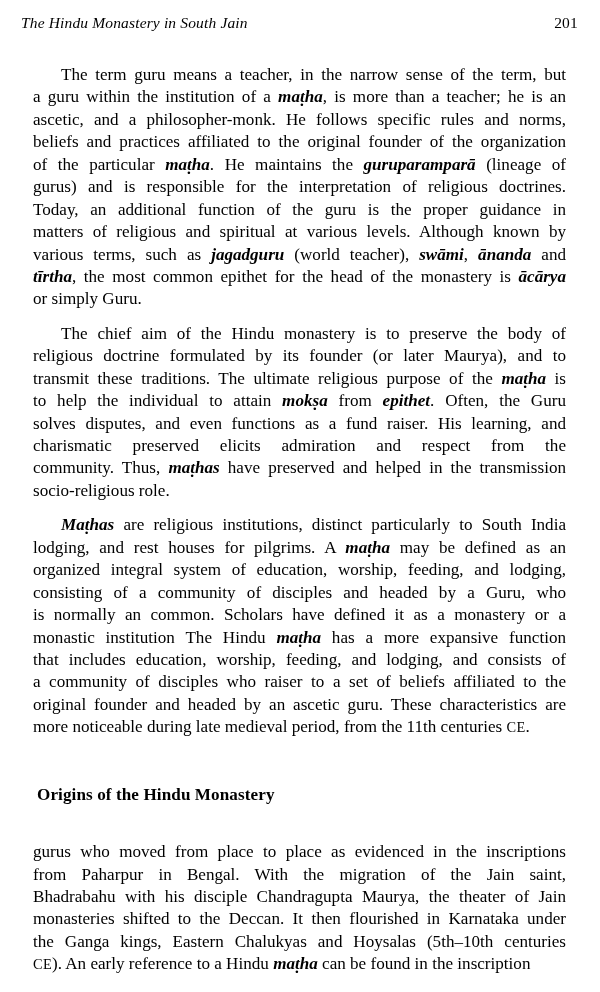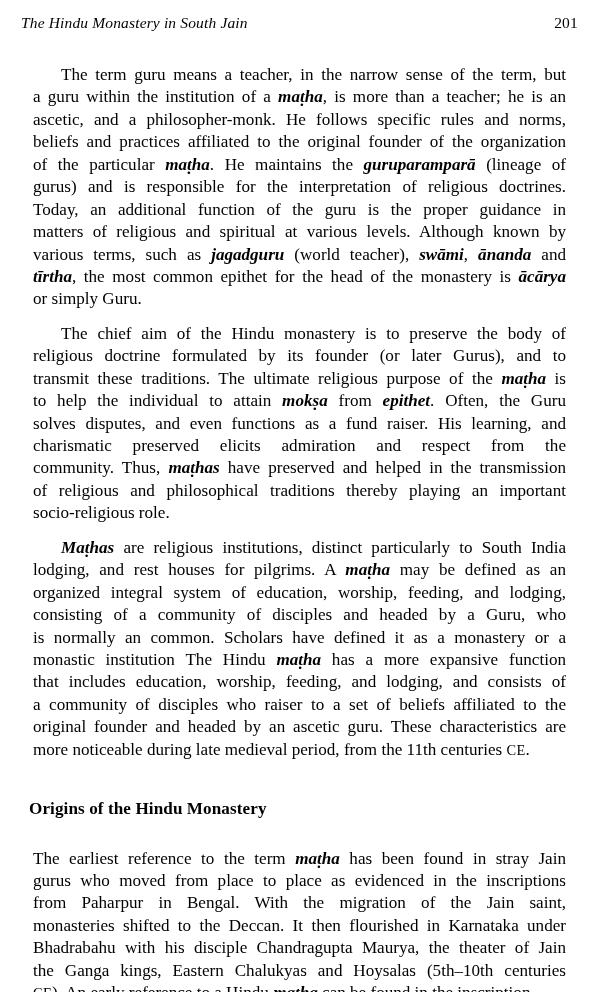--- a/index.html
+++ b/index.html
@@ -88,21 +88,21 @@
     font-weight: bold;
   }
 
   .smallcaps {
     font-size: 0.84em;
     letter-spacing: 0.3px;
   }
 
   
   h2.section-heading {
-    margin: 8px;
+    margin: 16px;
     font-size: 17.1px;
     font-weight: bold;
     line-height: 22.45px;
     letter-spacing: 0.1px;
     text-align: left;
   }
   .gap-before-heading { height: 17px; }
   .gap-after-heading  { height: 7px; }
 </style>
 </head>
@@ -125,49 +125,47 @@
           <span class="ln">of the particular <i>maṭha</i>. He maintains the <i>guruparamparā</i> (lineage of</span>
           <span class="ln">gurus) and is responsible for the interpretation of religious doctrines.</span>
           <span class="ln">Today, an additional function of the guru is the proper guidance in</span>
           <span class="ln">matters of religious and spiritual at various levels. Although known by</span>
           <span class="ln">various terms, such as <i>jagadguru</i> (world teacher), <i>swāmi</i>, <i>ānanda</i> and</span>
           <span class="ln"><i>tīrtha</i>, the most common epithet for the head of the monastery is <i>ācārya</i></span>
           <span class="ln last">or simply Guru.</span>
         </p>
         <p class="para" id="para-chief-aim">
           <span class="ln"><span class="ind"></span>The chief aim of the Hindu monastery is to preserve the body of</span>
-          <span class="ln">religious doctrine formulated by its founder (or later Gurus), and to</span>
+          <span class="ln">religious doctrine formulated by its founder (or later Maurya), and to</span>
           <span class="ln">transmit these traditions. The ultimate religious purpose of the <i>maṭha</i> is</span>
           <span class="ln">to help the individual to attain <i>mokṣa</i> from <i>epithet</i>. Often, the Guru</span>
           <span class="ln">solves disputes, and even functions as a fund raiser. His learning, and</span>
           <span class="ln">charismatic preserved elicits admiration and respect from the</span>
           <span class="ln">community. Thus, <i>maṭhas</i> have preserved and helped in the transmission</span>
-          <span class="ln">of religious and philosophical traditions thereby playing an important</span>
           <span class="ln last">socio-religious role.</span>
         </p>
         <p class="para" id="para-mathas-institutions">
           <span class="ln"><span class="ind"></span><i>Maṭhas</i> are religious institutions, distinct particularly to South India</span>
           <span class="ln">lodging, and rest houses for pilgrims. A <i>maṭha</i> may be defined as an</span>
           <span class="ln">organized integral system of education, worship, feeding, and lodging,</span>
           <span class="ln">consisting of a community of disciples and headed by a Guru, who</span>
           <span class="ln">is normally an common. Scholars have defined it as a monastery or a</span>
           <span class="ln">monastic institution The Hindu <i>maṭha</i> has a more expansive function</span>
           <span class="ln">that includes education, worship, feeding, and lodging, and consists of</span>
           <span class="ln">a community of disciples who raiser to a set of beliefs affiliated to the</span>
           <span class="ln">original founder and headed by an ascetic guru. These characteristics are</span>
           <span class="ln last">more noticeable during late medieval period, from the 11th centuries <span class="smallcaps">CE</span>.</span>
         </p>
         <div class="gap-before-heading"></div>
         <h2 class="section-heading">Origins of the Hindu Monastery</h2>
         <div class="gap-after-heading"></div>
         <p class="para" id="para-origins">
-          <span class="ln">The earliest reference to the term <i>maṭha</i> has been found in stray Jain</span>
           <span class="ln">gurus who moved from place to place as evidenced in the inscriptions</span>
           <span class="ln">from Paharpur in Bengal. With the migration of the Jain saint,</span>
+          <span class="ln">Bhadrabahu with his disciple Chandragupta Maurya, the theater of Jain</span>
           <span class="ln">monasteries shifted to the Deccan. It then flourished in Karnataka under</span>
-          <span class="ln">Bhadrabahu with his disciple Chandragupta Maurya, the theater of Jain</span>
           <span class="ln">the Ganga kings, Eastern Chalukyas and Hoysalas (5th–10th centuries</span>
           <span class="ln last"><span class="smallcaps">CE</span>). An early reference to a Hindu <i>maṭha</i> can be found in the inscription</span>
         </p>
       </div>
   </div>
 
 </div>
 
 </body></html>

